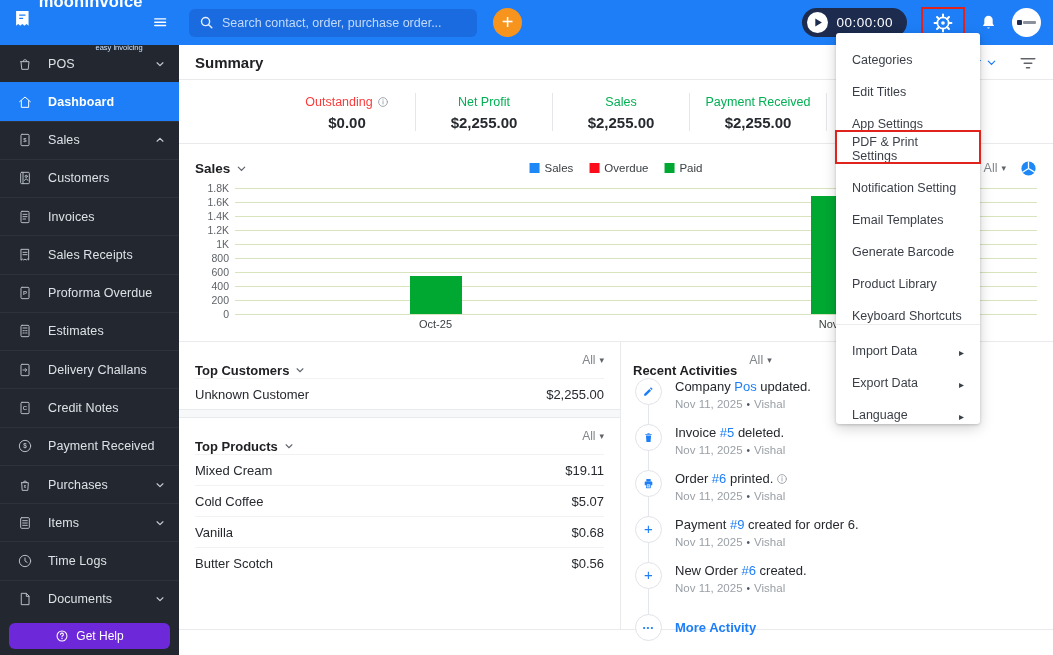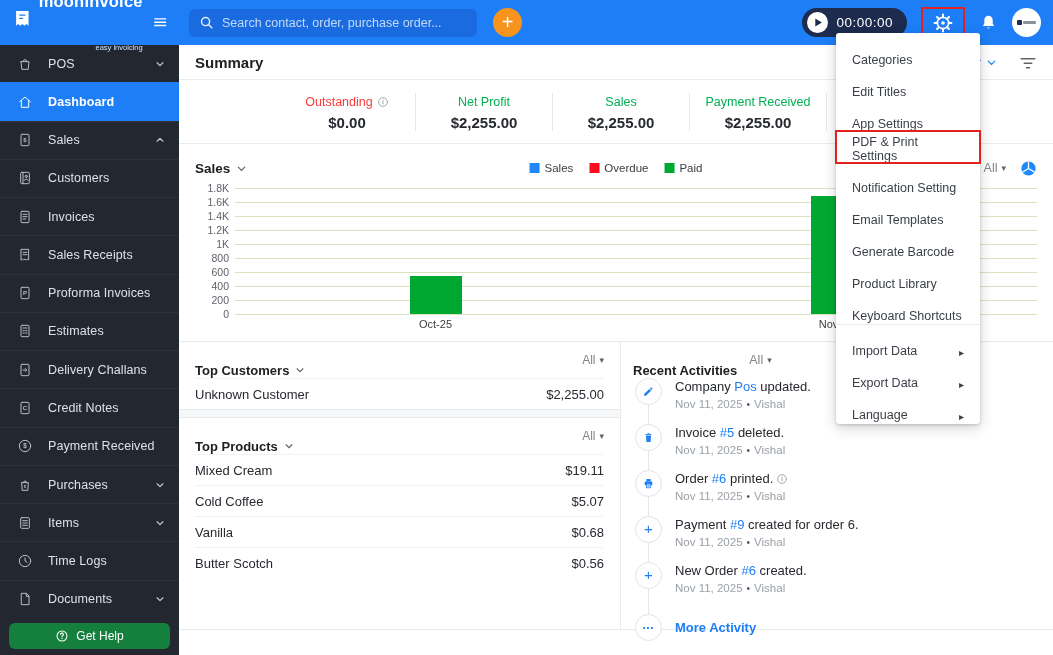--- a/index.html
+++ b/index.html
@@ -35,21 +35,21 @@
   .sidebar { position:absolute; left:0; top:45px; width:179px; height:610px; background:#232830; display:flex; flex-direction:column; z-index:30; }
   .side-list { flex:1; display:flex; flex-direction:column; }
   .side-item { flex:1; display:flex; align-items:center; padding:0 14px 0 17px; cursor:pointer; border-top:1px solid rgba(255,255,255,.05); color:#b7bdc6; }
   .side-item:first-child { border-top:none; }
   .side-item .s-icon { width:16px; height:16px; flex-shrink:0; }
   .side-item .s-label { margin-left:15px; font-size:12.5px; color:#dde1e6; letter-spacing:.1px; white-space:nowrap; }
   .side-item .s-chev { margin-left:auto; width:10px; height:10px; color:#c8cdd4; }
   .side-item.active { background:#1d7ef7; border-top-color:transparent; color:#fff; }
   .side-item.active .s-label { color:#fff; font-weight:bold; }
   .gethelp-row { padding:5px 9px 6px; }
-  .gethelp-btn { height:26px; background:#15803d; border-radius:6px; display:flex; align-items:center; justify-content:center; gap:7px; color:#fff; font-size:12px; cursor:pointer; }
+  .gethelp-btn { height:26px; background:#6d28d9; border-radius:6px; display:flex; align-items:center; justify-content:center; gap:7px; color:#fff; font-size:12px; cursor:pointer; }
   .gethelp-btn svg { width:14px; height:14px; }
 
   
   .main { position:absolute; left:179px; top:45px; width:874px; height:610px; background:#fff; }
   .summary-header { height:35px; border-bottom:1px solid #e8eaec; display:flex; align-items:center; padding:0 16px; position:relative; }
   .summary-title { font-size:15px; font-weight:bold; color:#202124; }
   .period-wrap { margin-left:auto; display:flex; align-items:center; gap:22px; }
   .period-sel { display:flex; align-items:center; gap:5px; color:#1d7ef7; font-size:13px; cursor:pointer; }
   .period-sel svg { width:11px; height:11px; }
   .filter-ic { width:18px; height:14px; color:#5f6368; cursor:pointer; }
@@ -245,21 +245,21 @@
         </span>
         <span class="s-label">Sales Receipts</span>
       </div>
       <div class="side-item">
         <span class="s-icon">
           <svg viewBox="0 0 24 24" width="100%" height="100%" fill="none" stroke="currentColor" stroke-width="1.5" stroke-linecap="round" stroke-linejoin="round">
             <rect x="6" y="3.5" width="12" height="17" rx="1.5"></rect>
             <text x="12" y="14.5" font-size="9" fill="currentColor" stroke="none" text-anchor="middle" font-family="Liberation Sans,sans-serif" font-weight="bold">P</text>
           </svg>
         </span>
-        <span class="s-label">Proforma Invoices</span>
+        <span class="s-label">Proforma Overdue</span>
       </div>
       <div class="side-item">
         <span class="s-icon">
           <svg viewBox="0 0 24 24" width="100%" height="100%" fill="none" stroke="currentColor" stroke-width="1.5" stroke-linecap="round" stroke-linejoin="round">
             <rect x="6" y="3.5" width="12" height="17" rx="1.5"></rect>
             <path d="M9 7.5h6 M9 11.5h2 M13 11.5h2 M9 15h2 M13 15h2"></path>
           </svg>
         </span>
         <span class="s-label">Estimates</span>
       </div>

